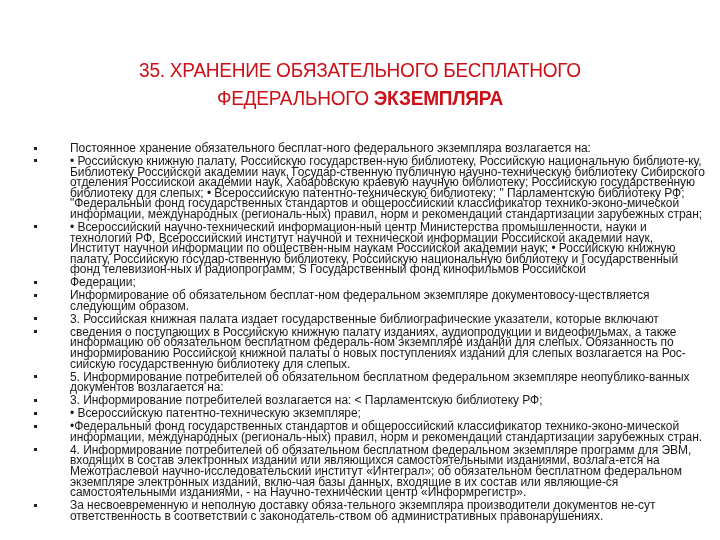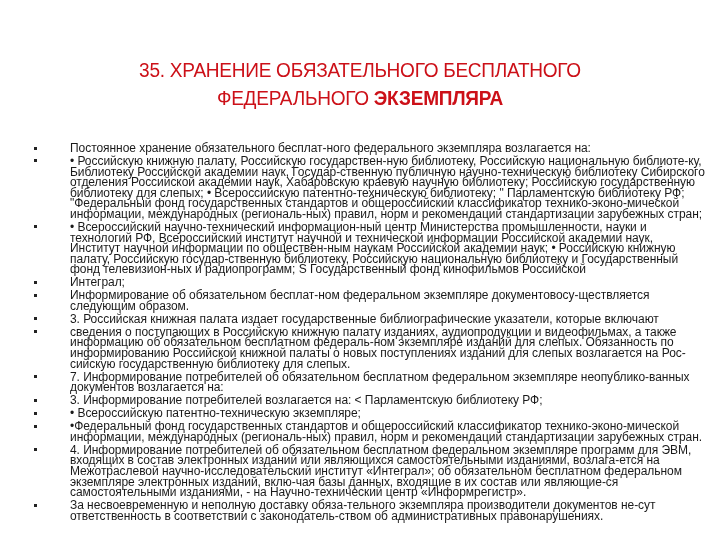--- a/index.html
+++ b/index.html
@@ -50,37 +50,37 @@
     <li class="item">
         <span class="bullet"></span>
         <span class="text">• Российскую книжную палату, Российскую государствен-ную библиотеку, Российскую национальную библиоте-ку, Библиотеку Российской академии наук, Государ-ственную публичную научно-техническую библиотеку Сибирского отделения Российской академии наук, Хабаровскую краевую научную библиотеку; Российскую государственную библиотеку для слепых; • Всероссийскую патентно-техническую библиотеку; " Парламентскую библиотеку РФ; "Федеральный фонд государственных стандартов и общероссийский классификатор технико-эконо-мической информации, международных (региональ-ных) правил, норм и рекомендаций стандартизации зарубежных стран;</span>
       </li>
     <li class="item">
         <span class="bullet"></span>
         <span class="text">• Всероссийский научно-технический информацион-ный центр Министерства промышленности, науки и технологий РФ, Всероссийский институт научной и технической информации Российской академии наук, Институт научной информации по обществен-ным наукам Российской академии наук; • Российскую книжную палату, Российскую государ-ственную библиотеку, Российскую национальную библиотеку и Государственный фонд телевизион-ных и радиопрограмм; S Государственный фонд кинофильмов Российской</span>
       </li>
     <li class="item">
         <span class="bullet"></span>
-        <span class="text">Интеграл;</span>
+        <span class="text">Федерации;</span>
       </li>
     <li class="item">
         <span class="bullet"></span>
         <span class="text">Информирование об обязательном бесплат-ном федеральном экземпляре документовосу-ществляется следующим образом.</span>
       </li>
     <li class="item">
         <span class="bullet"></span>
         <span class="text">3. Российская книжная палата издает государственные библиографические указатели, которые включают</span>
       </li>
     <li class="item">
         <span class="bullet"></span>
         <span class="text">сведения о поступающих в Российскую книжную палату изданиях, аудиопродукции и видеофильмах, а также информацию об обязательном бесплатном федераль-ном экземпляре изданий для слепых. Обязанность по информированию Российской книжной палаты о новых поступлениях изданий для слепых возлагается на Рос-сийскую государственную библиотеку для слепых.</span>
       </li>
     <li class="item">
         <span class="bullet"></span>
-        <span class="text">7. Информирование потребителей об обязательном бесплатном федеральном экземпляре неопублико-ванных документов возлагается на:</span>
+        <span class="text">5. Информирование потребителей об обязательном бесплатном федеральном экземпляре неопублико-ванных документов возлагается на:</span>
       </li>
     <li class="item">
         <span class="bullet"></span>
         <span class="text">3. Информирование потребителей возлагается на: &lt; Парламентскую библиотеку РФ;</span>
       </li>
     <li class="item">
         <span class="bullet"></span>
         <span class="text">• Всероссийскую патентно-техническую экземпляре;</span>
       </li>
     <li class="item">

